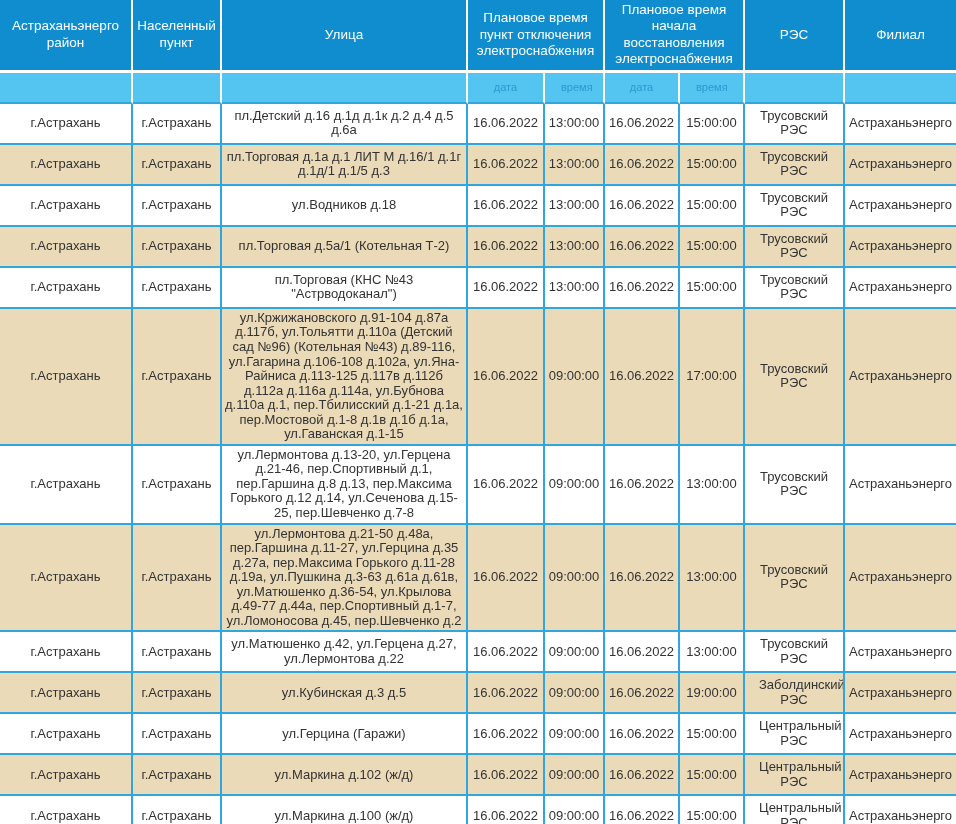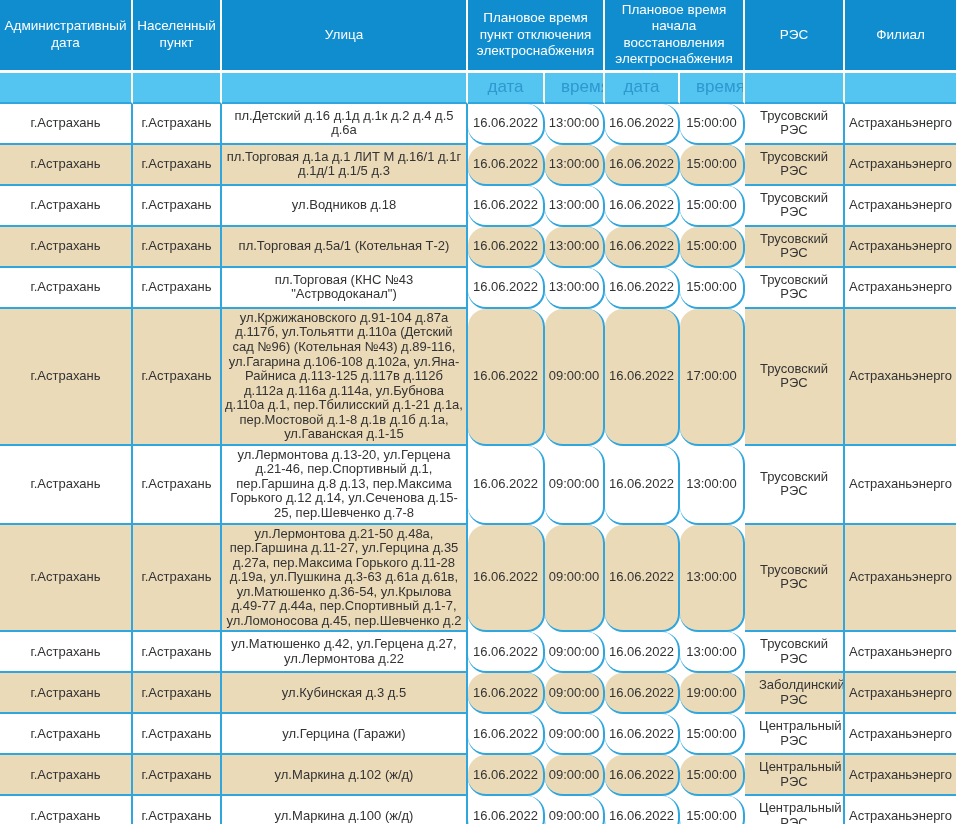--- a/index.html
+++ b/index.html
@@ -21,42 +21,42 @@
     height: 69px; vertical-align: middle; text-align: center;
     padding: 2px 4px;
     border-right: 2px solid #fdfdf5;
     border-bottom: 3px solid #ffffff;
   }
   thead tr.main th:last-child { border-right: 0; }
 
   
   thead tr.sub th {
     background: #54c5f1; color: #2e98cf;
-    font-weight: 400; font-size: 17px;
+    font-weight: 400; font-size: 11px;
     height: 31px; vertical-align: middle; text-align: center;
     padding: 2px 16px;
     border-right: 2px solid #fbfbef;
     border-bottom: 2px solid #2fa6dd;
   }
   thead tr.sub th:last-child { border-right: 0; }
 
   
   tbody tr { height: 41px; }
   tbody td {
     background: #ffffff; color: #333333;
     font-size: 13px; line-height: 1.12;
     text-align: center; vertical-align: middle;
     padding: 3px 4px;
     border-right: 2px solid #2fa6dd;
     border-bottom: 2px solid #2fa6dd;
   }
   tbody td:last-child { border-right: 0; }
   tbody tr:nth-child(even) td { background: #eadab8; }
 
-  tbody td.date, tbody td.time { white-space: nowrap; padding: 8px 2px; border-radius: 18px; }
+  tbody td.date, tbody td.time { white-space: nowrap; padding: 8px 2px; }
   tbody td.res { padding: 3px 14px; }
   tbody td.branch { padding: 3px 1px; }
   tbody td.street { padding: 2px 3px; }
 </style>
 </head>
 <body>
 
 <table>
   <colgroup>
     <col style="width:133px">
@@ -64,21 +64,21 @@
       <col style="width:246px">
     <col style="width:77px">
       <col style="width:60px">
       <col style="width:75px">
     <col style="width:65px">
       <col style="width:100px">
       <col style="width:111px">
   </colgroup>
   <thead>
     <tr class="main">
-      <th>Административный дата</th>
+      <th>Астраханьэнерго район</th>
       <th>Населенный пункт</th>
       <th>Улица</th>
       <th colspan="2">Плановое время пункт отключения электроснабжения</th>
       <th colspan="2">Плановое время начала восстановления электроснабжения</th>
       <th>РЭС</th>
       <th>Филиал</th>
     </tr>
     <tr class="sub">
       <th></th>
       <th></th>

